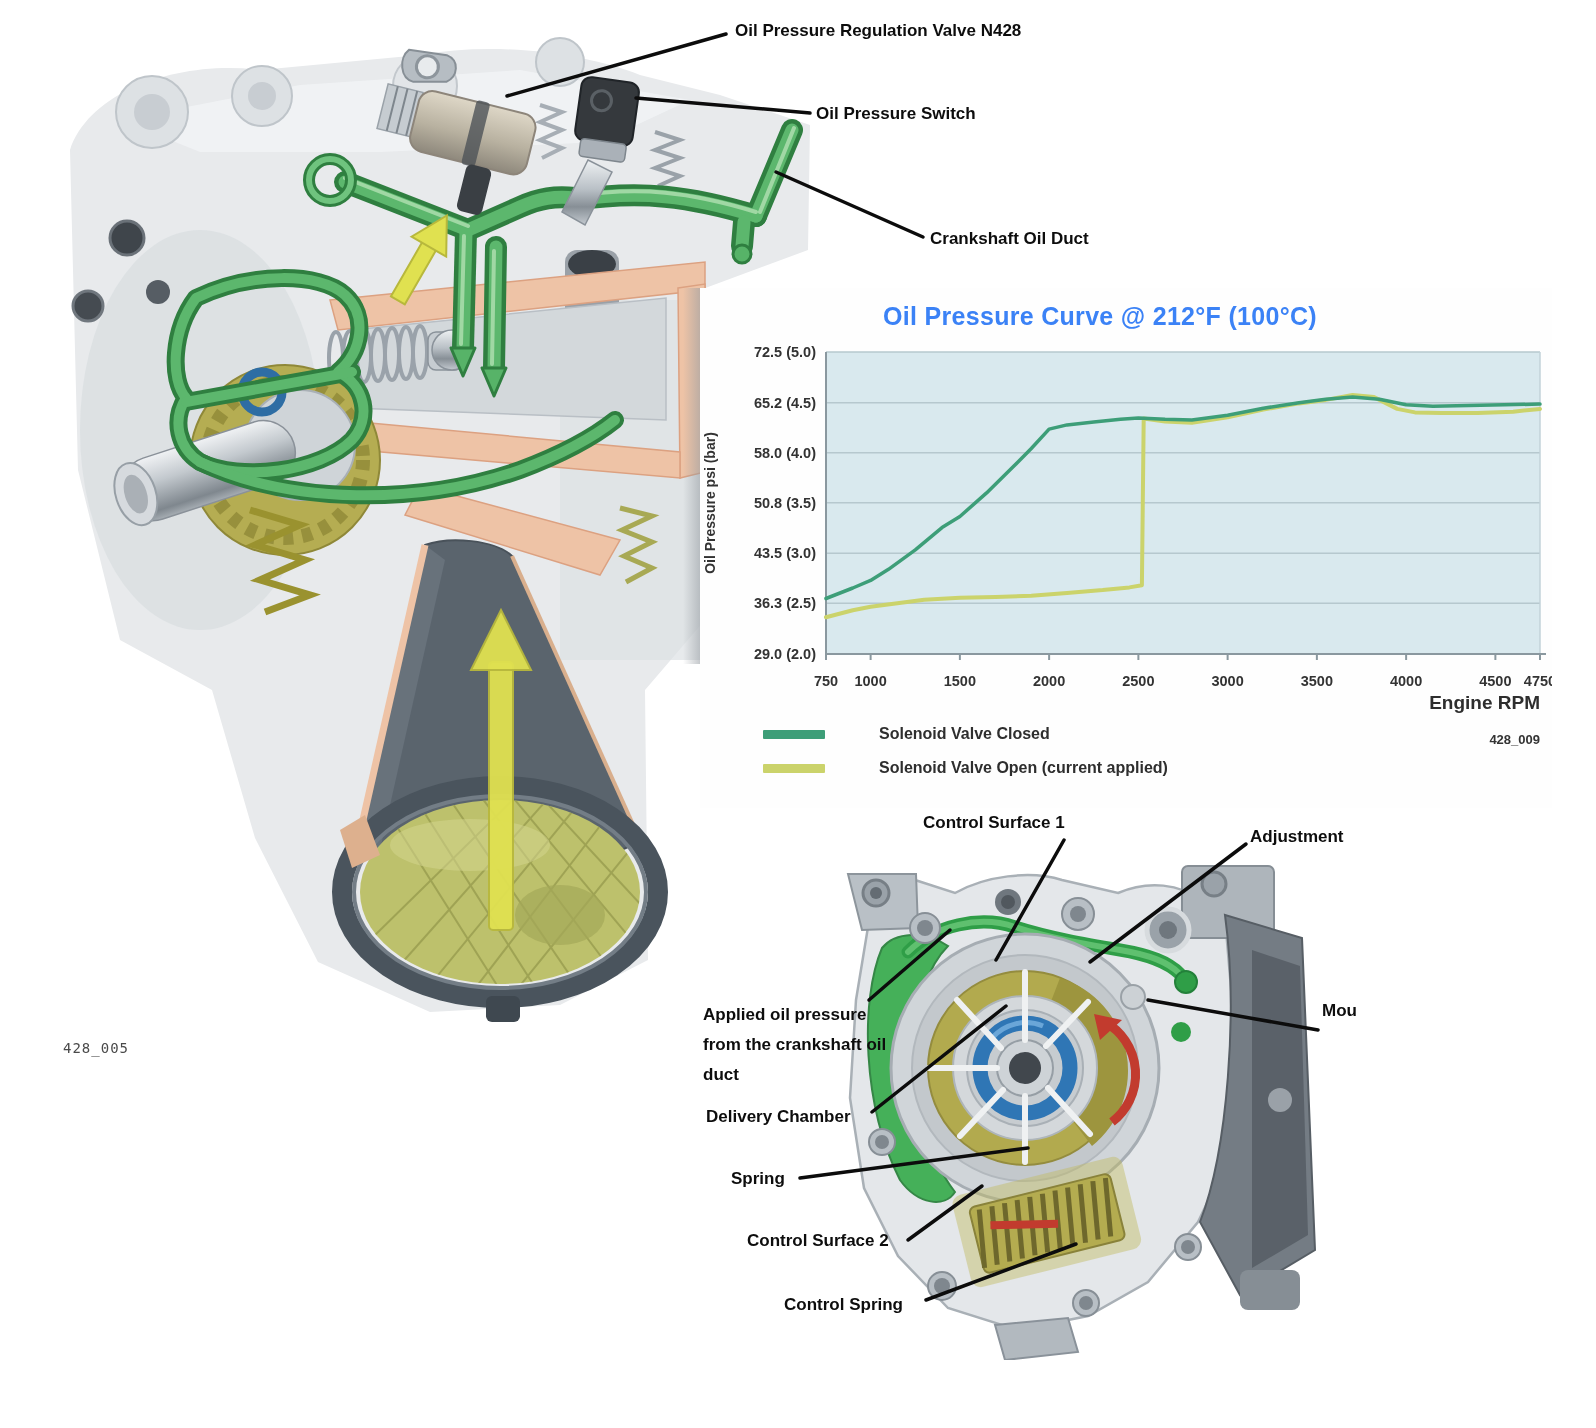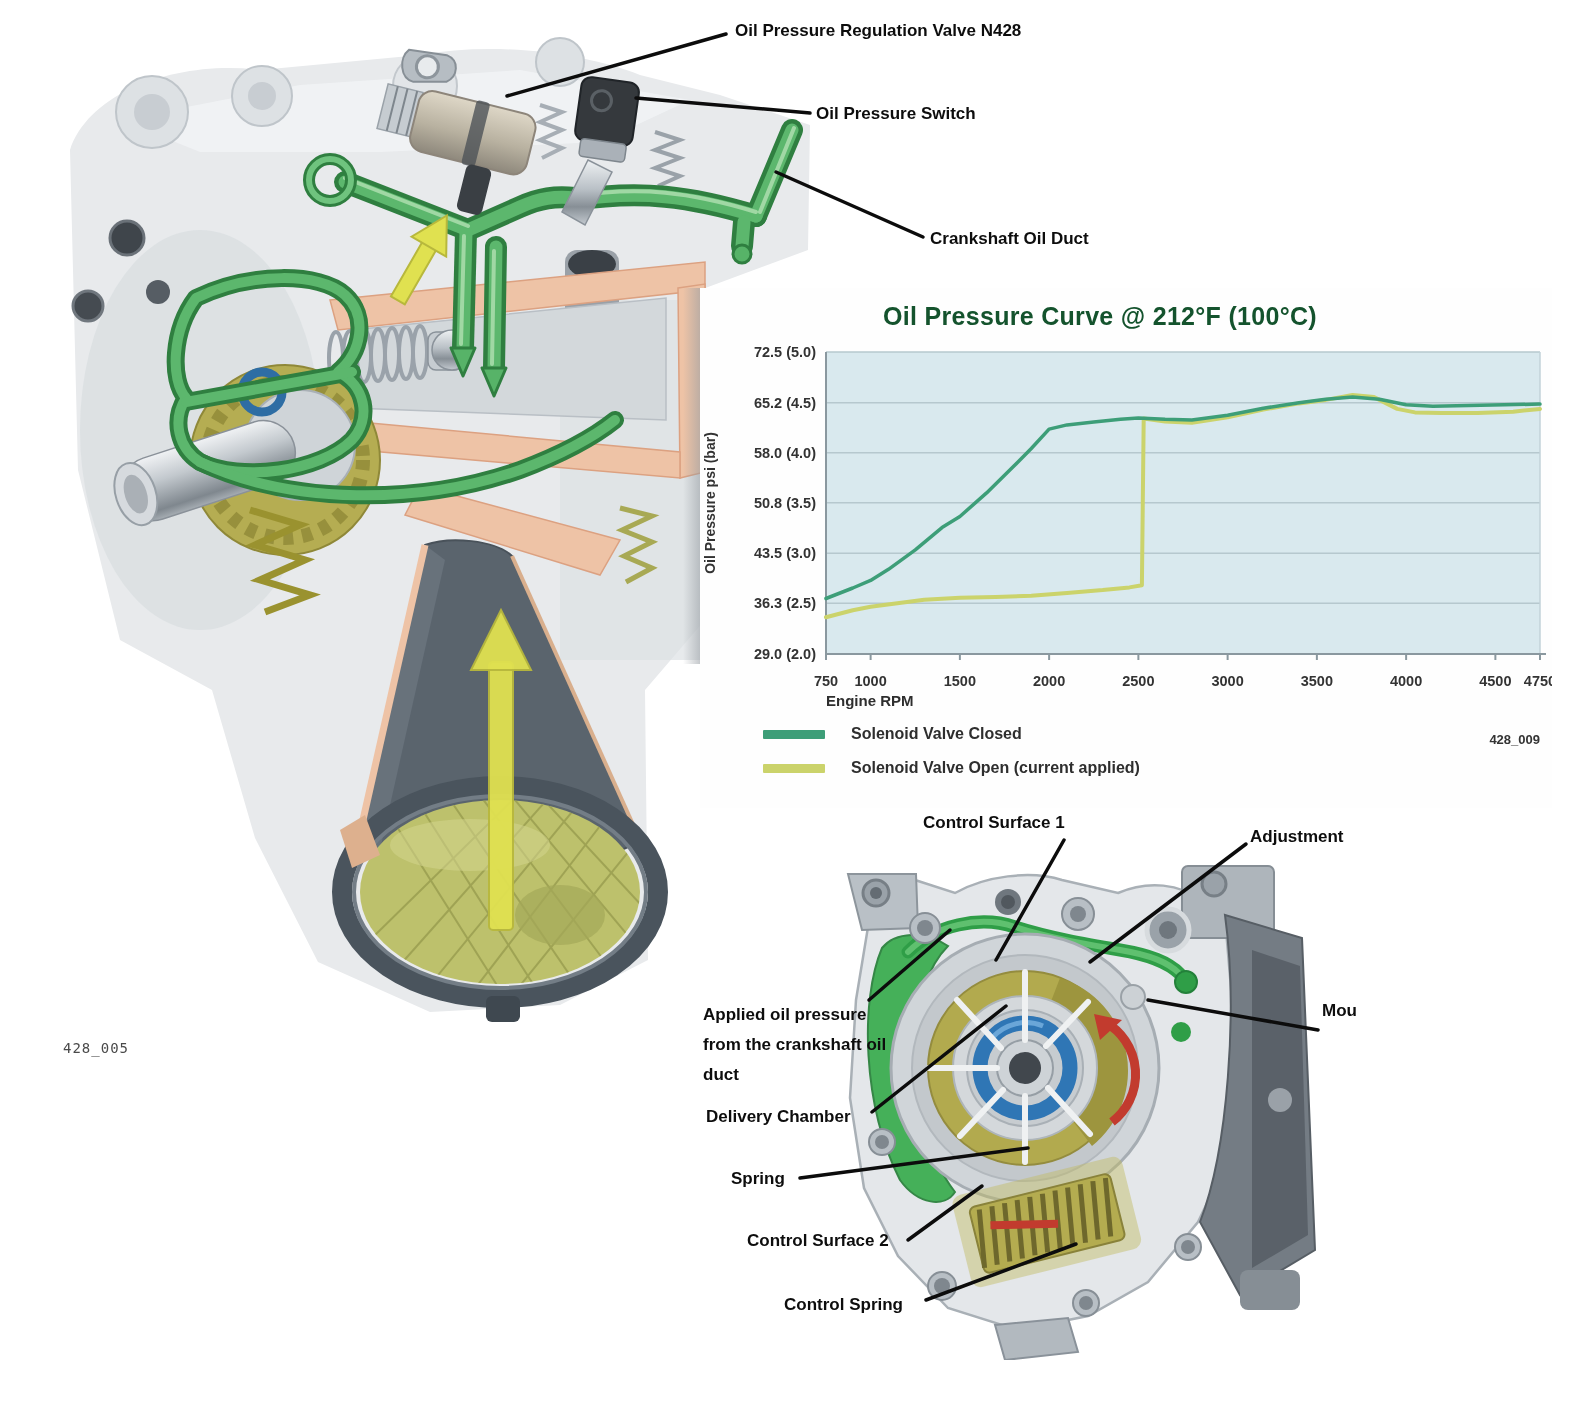--- a/index.html
+++ b/index.html
@@ -4,26 +4,26 @@
 <style>
   html,body{margin:0;padding:0;background:#ffffff;}
   body{font-family:"Liberation Sans",sans-serif;color:#0d0d0d;}
   #canvas{position:relative;width:1596px;height:1384px;background:#ffffff;overflow:hidden;}
   .abs{position:absolute;}
   .callout{font-weight:bold;font-size:17px;color:#0d0d0d;white-space:nowrap;line-height:21px;}
   .callout.wrap{white-space:normal;}
   .figid{font-family:"DejaVu Sans Mono",monospace;font-size:14px;color:#4a4a4a;letter-spacing:1px;}
   
   #chart-panel{left:700px;top:288px;width:852px;height:520px;background:#fefefe;}
-  #chart-title{left:0;top:14px;width:800px;text-align:center;font-size:25px;font-weight:800;color:#14532d;letter-spacing:.3px;}
+  #chart-title{left:0;top:14px;width:800px;text-align:center;font-size:25px;font-weight:800;color:#3b82f6;letter-spacing:.3px;}
   #chart-ylabel{left:10px;top:215px;transform:translate(-50%,-50%) rotate(-90deg);font-size:14px;font-weight:bold;color:#333;white-space:nowrap;}
-  #chart-xlabel{left:126px;top:404px;width:714px;text-align:left;font-size:15px;font-weight:bold;color:#2e2e2e;}
+  #chart-xlabel{left:126px;top:404px;width:714px;text-align:right;font-size:19px;font-weight:bold;color:#2e2e2e;}
   .legend-row{left:63px;height:20px;display:flex;align-items:center;}
   .legend-swatch{width:62px;height:9px;margin-right:26px;border-radius:1px;}
-  .legend-label{font-size:16px;font-weight:bold;color:#2e2e2e;white-space:nowrap;}
+  .legend-label{font-size:16px;font-weight:bold;color:#2e2e2e;white-space:nowrap;margin-left:28px;}
   #chart-figid{right:12px;top:444px;font-weight:bold;font-size:13px;color:#333;font-family:"Liberation Sans",sans-serif;text-align:center;}
   #panel-shadow{left:-17px;top:0;width:17px;height:376px;background:linear-gradient(90deg,rgba(150,156,162,0),rgba(150,156,162,.55));}
 </style>
 </head>
 <body>
 
 <div id="canvas">
 
   <svg class="abs" style="left:0;top:0" width="1140" height="1070" viewBox="0 0 1140 1070">
     <defs>

